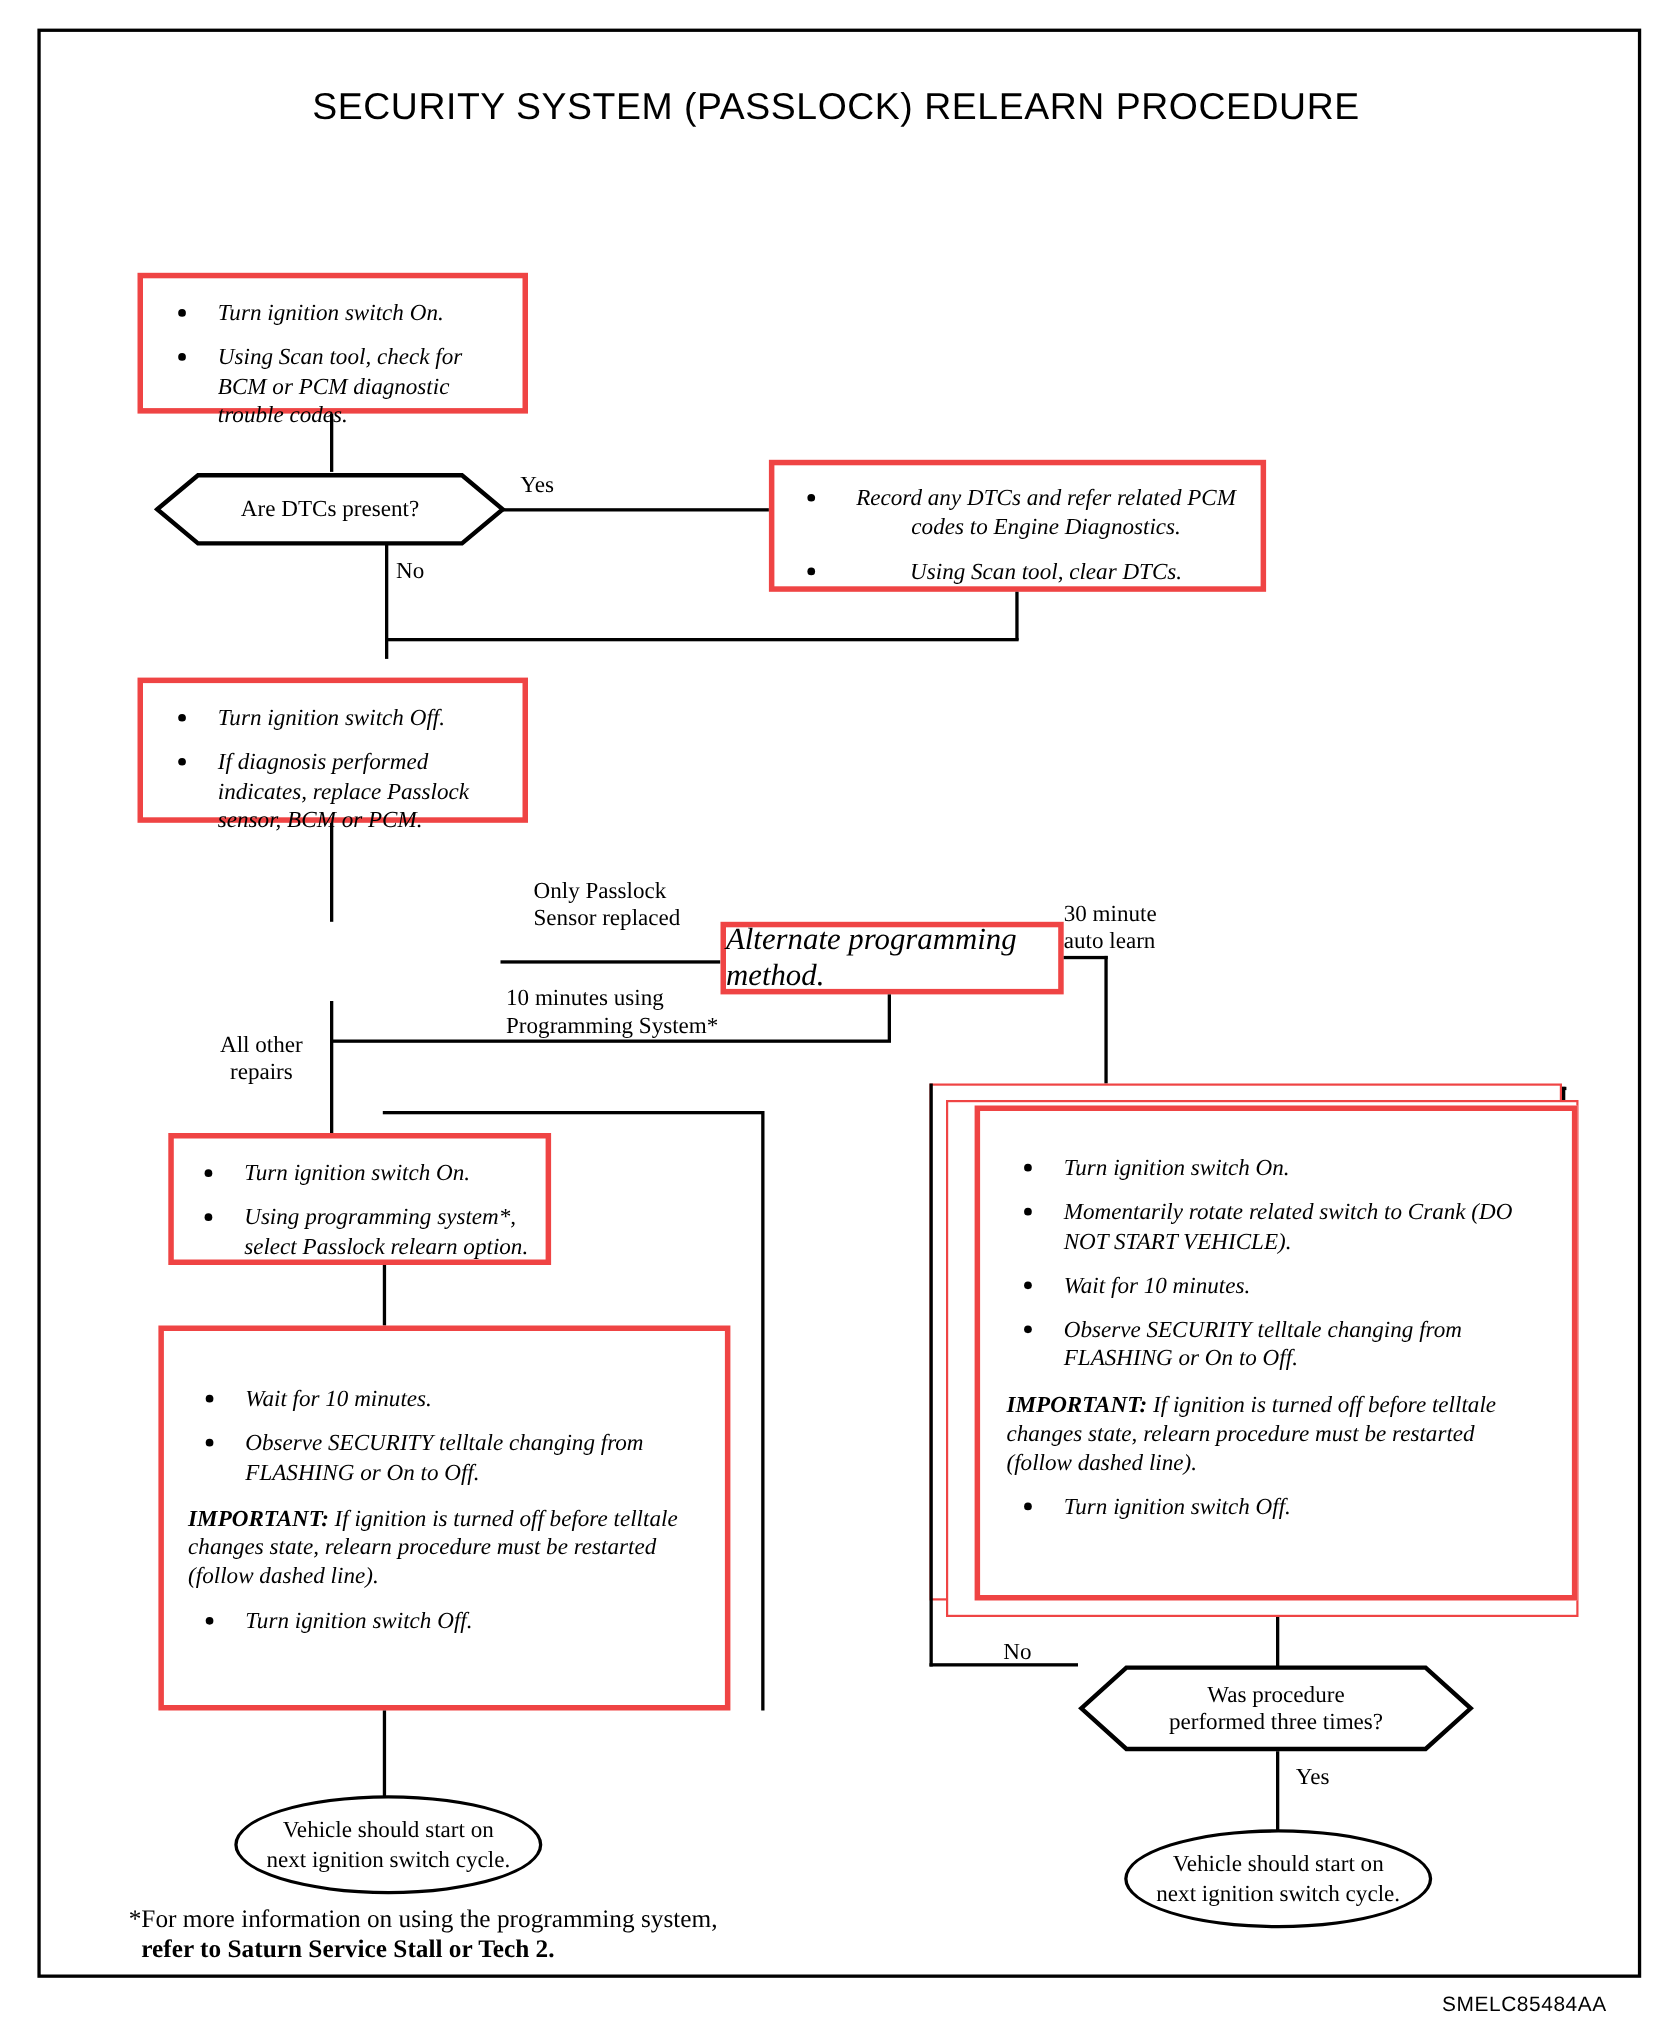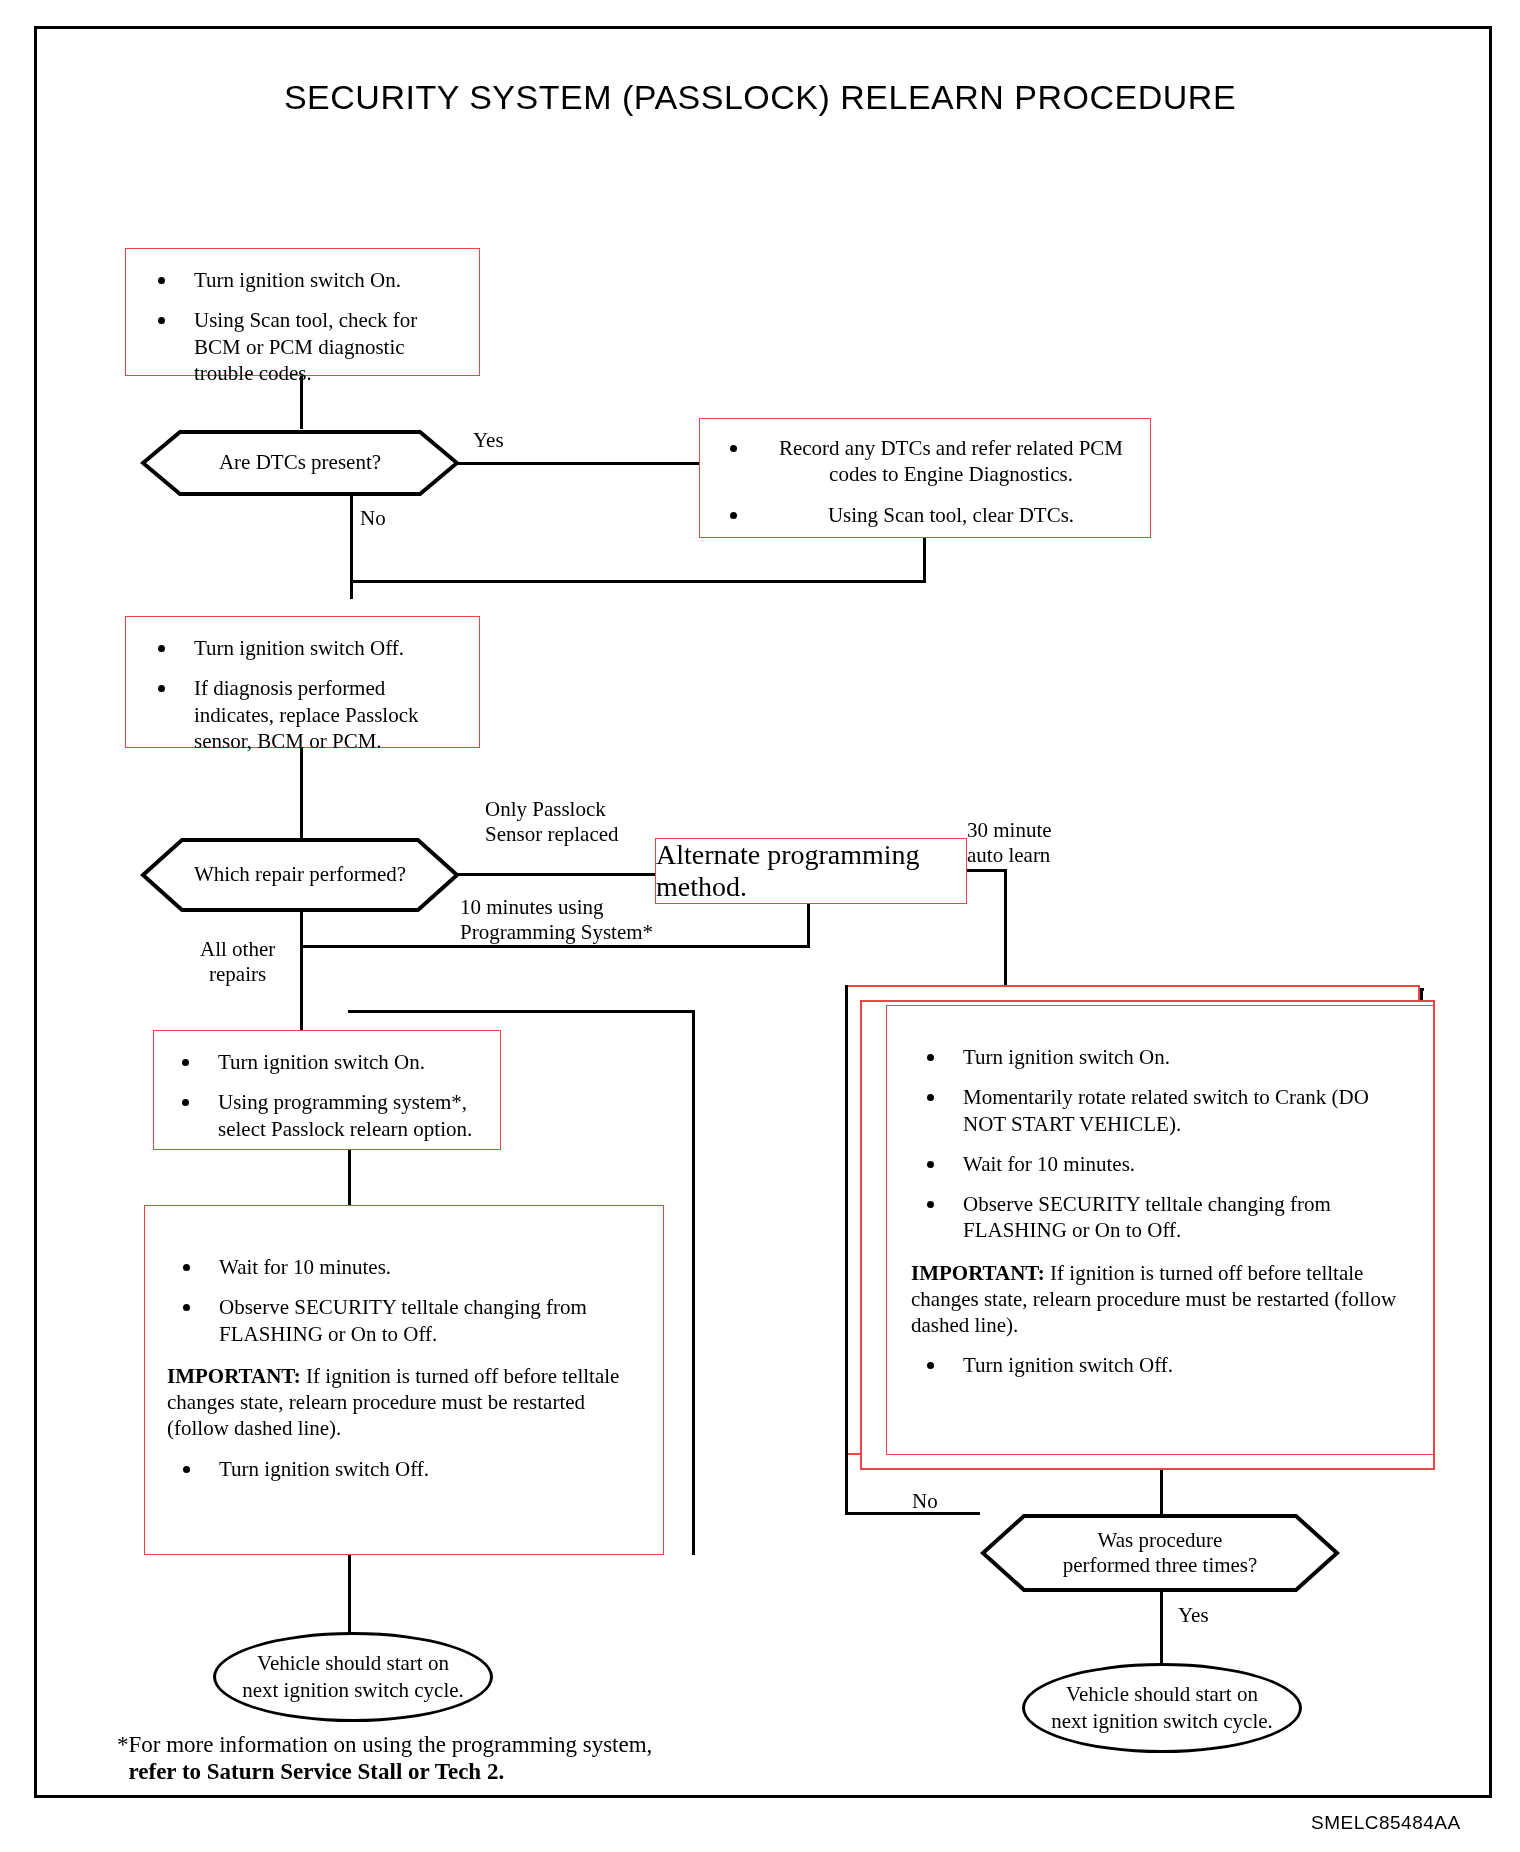--- a/index.html
+++ b/index.html
@@ -32,22 +32,23 @@
     text-align: center;
     font-family: "Liberation Sans", "DejaVu Sans", sans-serif;
     font-size: 34px;
     letter-spacing: 0.5px;
     white-space: nowrap;
   }
 
   
   .pbox {
     position: absolute;
-    border: 1px solid #ef4444;
+    border: 5px solid #ef4444;
     background: #fff;
+    font-style: italic;
   }
   .pbox.thin { border-width: 2px; }
 
   .hexwrap {
     position: absolute;
   }
   .hexwrap svg { display:block; }
   .hexlabel {
     position: absolute;
     left: 0; top: 0;
@@ -182,26 +183,20 @@
     <div class="boxpad">
       <ul class="blist">
         <li>Turn ignition switch Off.</li>
         <li>If diagnosis performed indicates, replace Passlock sensor, BCM or PCM.</li>
       </ul>
     </div>
   </div>
 
   <div class="ln lnv" style="left:300px; top:748px; height:90px;"></div>
 
-  <div class="hexwrap" style="left:140px; top:836px; width:320px; height:78px;">
-    <svg width="320" height="78" viewBox="0 0 320 78">
-      <polygon points="3,39 42,4 278,4 317,39 278,74 42,74" fill="#fff" stroke="#000" stroke-width="4"></polygon>
-    </svg>
-    <div class="hexlabel">Which repair performed?</div>
-  </div>
 
   <div class="ln lnh" style="left:455px; top:873px; width:200px;"></div>
   <div class="edgelabel" style="left:485px; top:797px;">Only Passlock
 Sensor replaced</div>
 
   <div class="pbox" style="left:655px; top:838px; width:312px; height:66px; display:flex; align-items:center; justify-content:center;">
     <span style="font-size:28px;">Alternate programming method.</span>
   </div>
 
   <div class="ln lnh" style="left:967px; top:869px; width:40px;"></div>

